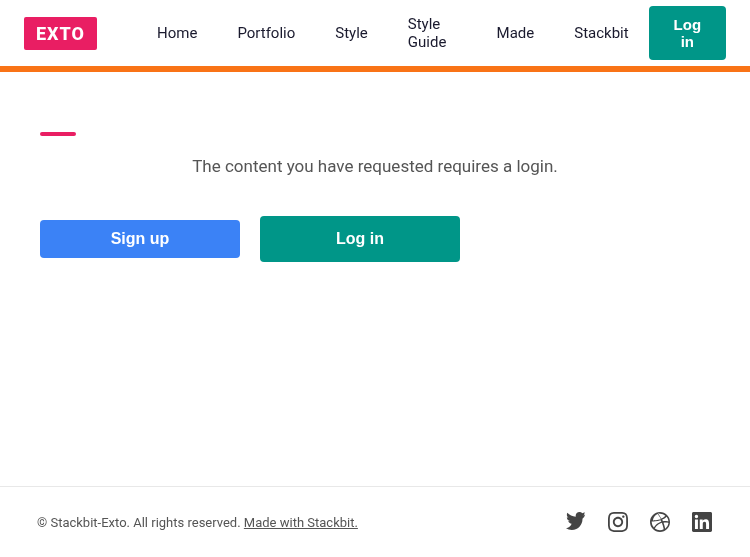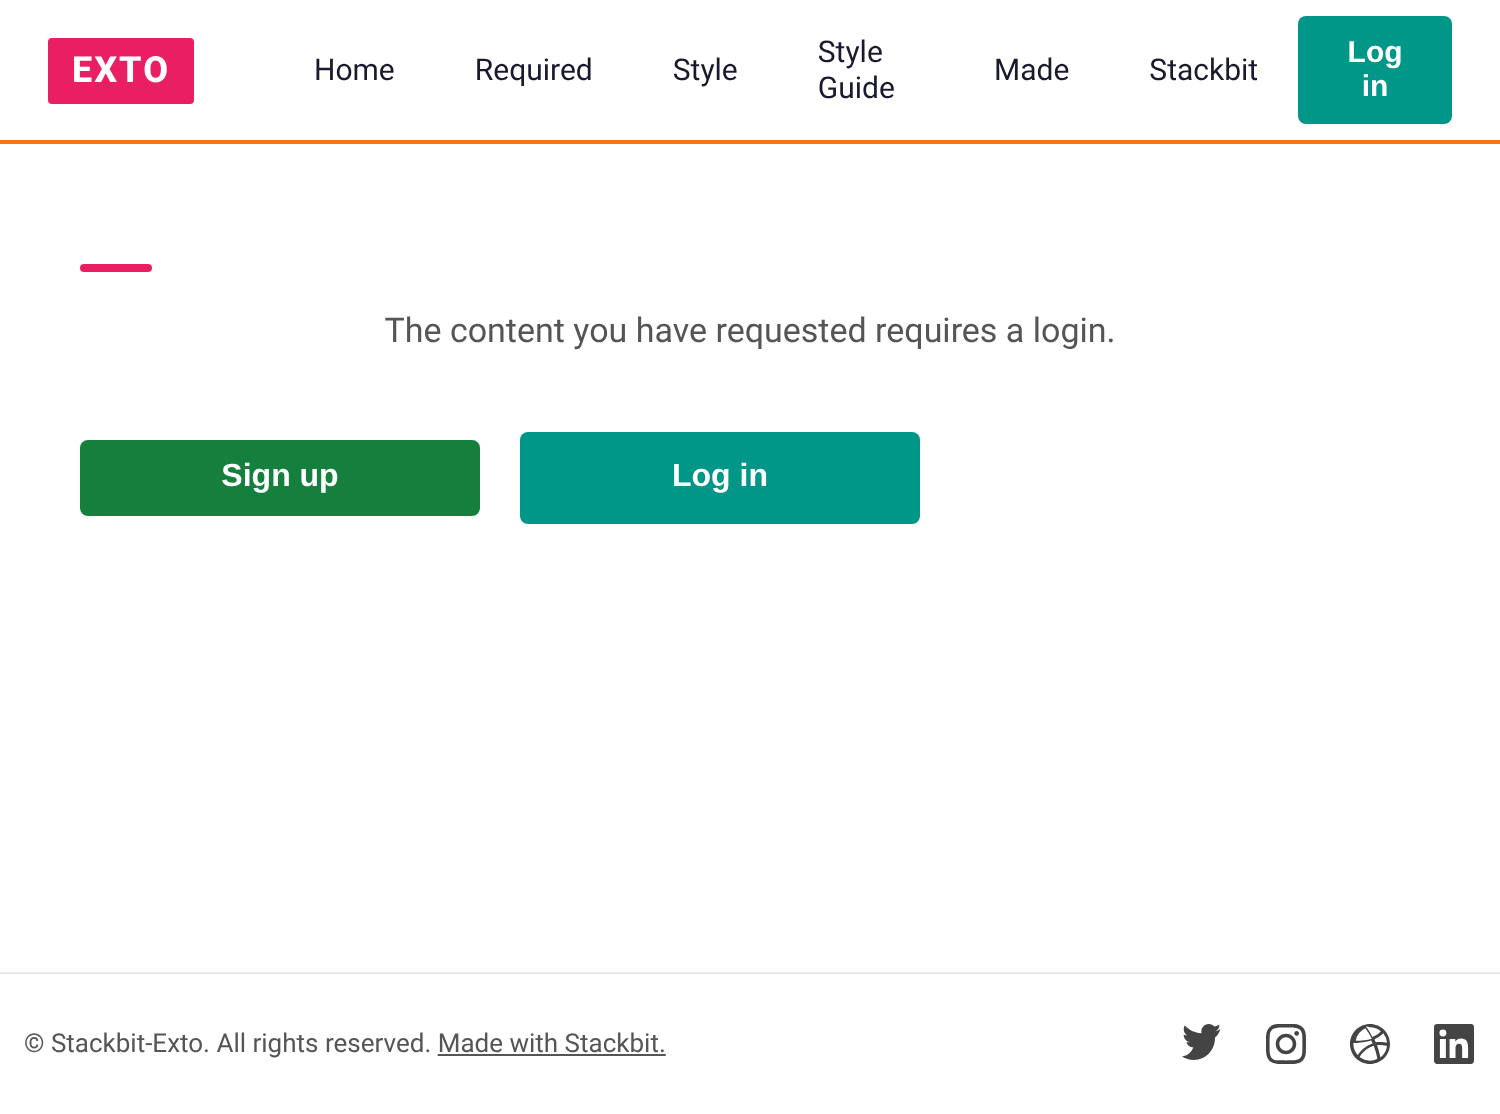--- a/index.html
+++ b/index.html
@@ -17,21 +17,21 @@
       display: flex;
       flex-direction: column;
     }
 
     
     header {
       display: flex;
       align-items: center;
       padding: 0 24px;
       height: 72px;
-      border-bottom: 2px solid #f97316;
+      border-bottom: 6px solid #f97316;
       background: #fff;
     }
 
     .logo-wrap {
       display: flex;
       align-items: center;
       margin-right: 40px;
     }
 
     .logo-box {
@@ -102,21 +102,21 @@
       text-align: center;
     }
 
     .button-group {
       display: flex;
       gap: 20px;
       align-items: center;
     }
 
     .btn-signup {
-      background: #15803d;
+      background: #3b82f6;
       color: #fff;
       border: none;
       padding: 10px 48px;
       font-size: 16px;
       font-weight: 600;
       border-radius: 4px;
       cursor: pointer;
       min-width: 200px;
     }
 
@@ -128,21 +128,21 @@
       font-size: 16px;
       font-weight: 600;
       border-radius: 4px;
       cursor: pointer;
       min-width: 200px;
     }
 
     
     footer {
       border-top: 1px solid #e8e8e8;
-      padding: 24px 12px;
+      padding: 24px 37px;
       display: flex;
       align-items: center;
       justify-content: space-between;
       background: #fff;
     }
 
     .footer-left {
       font-size: 13px;
       color: #555;
     }
@@ -177,21 +177,21 @@
   </style>
 </head>
 <body>
 
 <header>
   <div class="logo-wrap">
     <div class="logo-box">EXTO</div>
   </div>
   <nav>
     <a class="nav-link">Home</a>
-    <a class="nav-link">Required</a>
+    <a class="nav-link">Portfolio</a>
     <a class="nav-link">Style</a>
     <a class="nav-link">Style Guide</a>
     <a class="nav-link">Made</a>
     <a class="nav-link">Stackbit</a>
     <button class="login-btn">Log in</button>
   </nav>
 </header>
 
 <main>
   <div class="red-line"></div>

